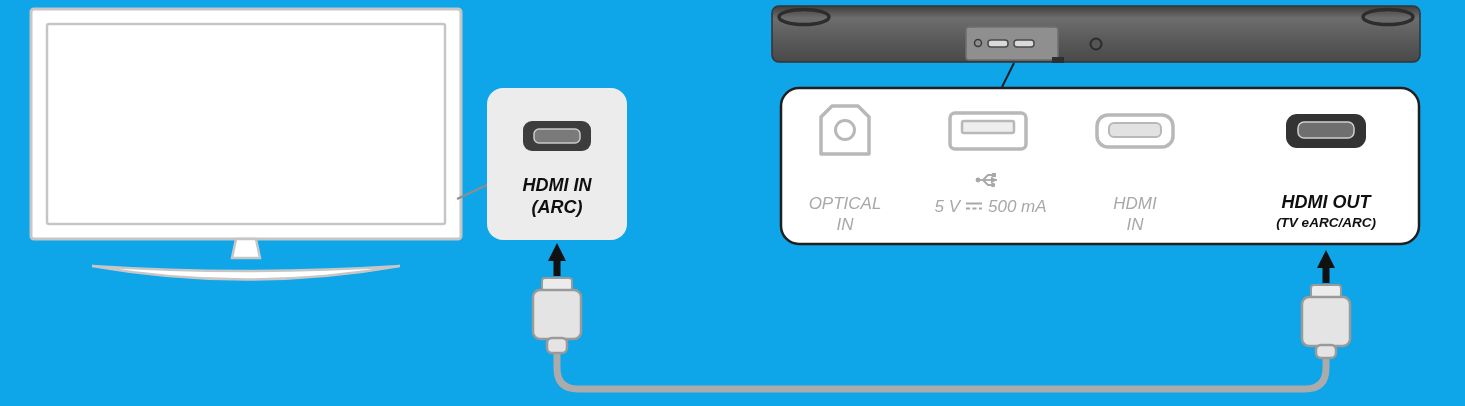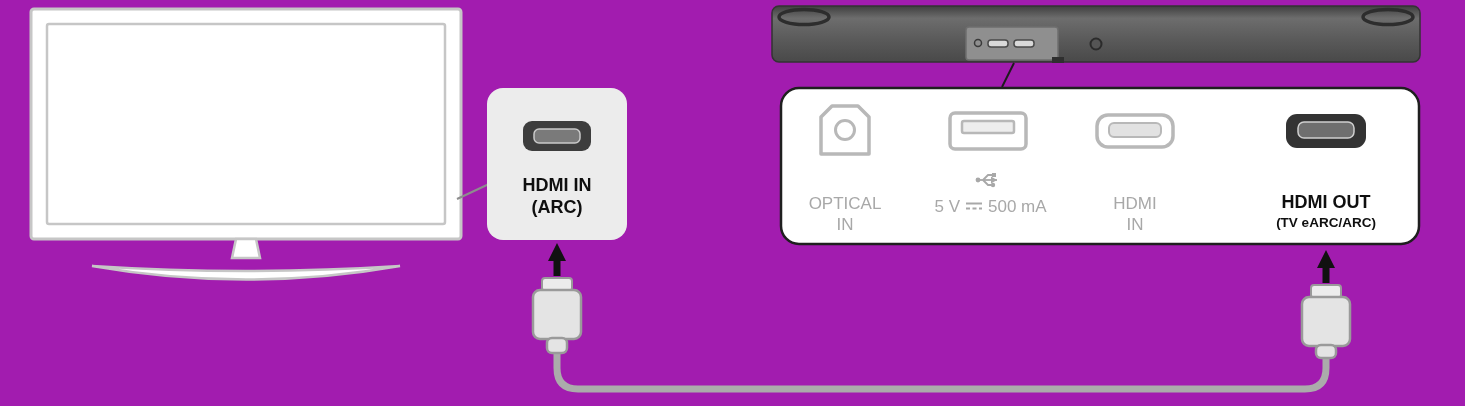--- a/index.html
+++ b/index.html
@@ -1,22 +1,23 @@
 <!DOCTYPE html>
 <html><head>
 <meta charset="utf-8">
 <style>
   html,body{margin:0;padding:0;background:#ffffff;}
   .canvas{
     position:relative;
     width:1465px;
     height:406px;
-    background:#a21caf;
+    background:#0ea5e9;
     overflow:hidden;
     font-family:"Liberation Sans", sans-serif;
+    font-style:italic;
   }
   svg{position:absolute;left:0;top:0;}
   text{font-family:"Liberation Sans", sans-serif;}
   .t-gray{font-size:17px;font-weight:400;fill:#a8a8a8;}
   .t-dark{font-size:18px;font-weight:700;fill:#0f0f0f;}
   .t-dark-sm{font-size:13.5px;font-weight:700;fill:#0f0f0f;}
 </style>
 </head>
 <body>
 

